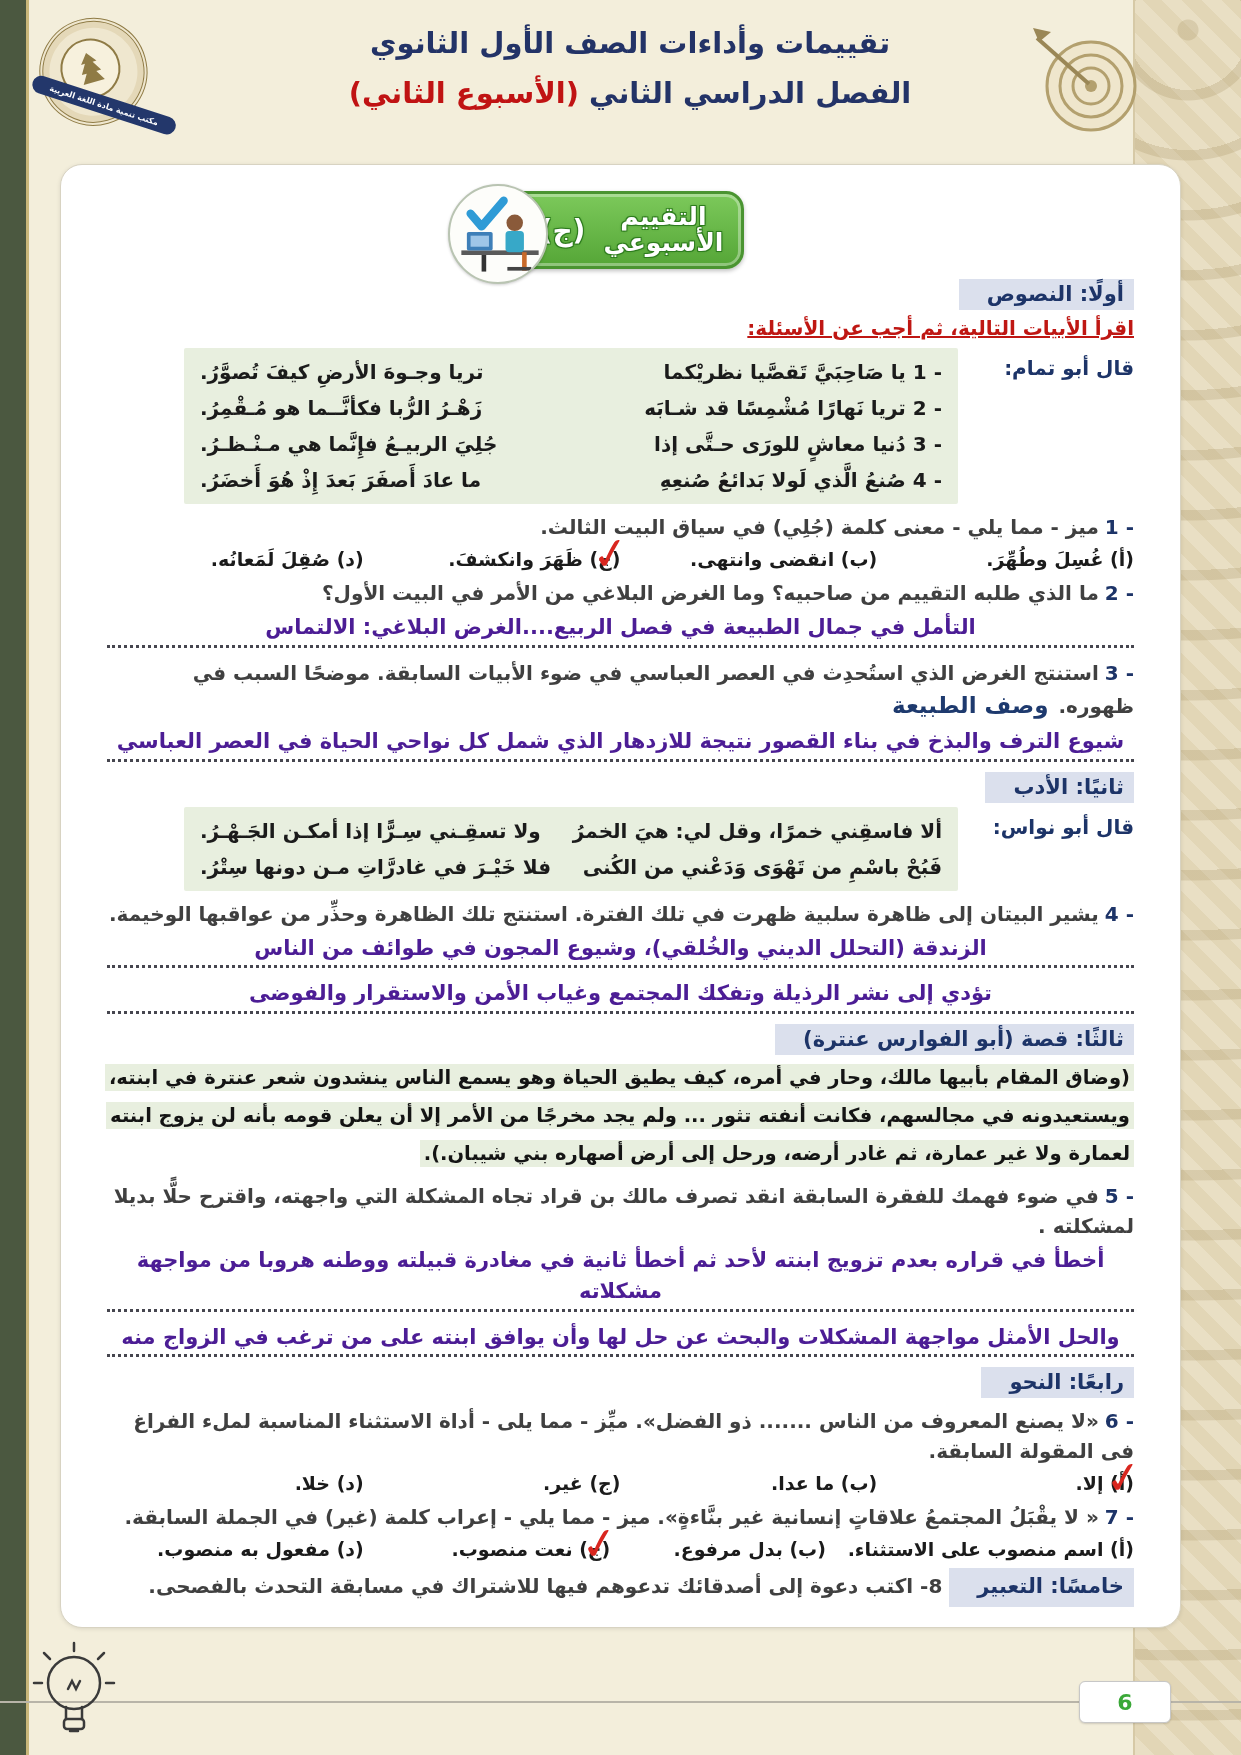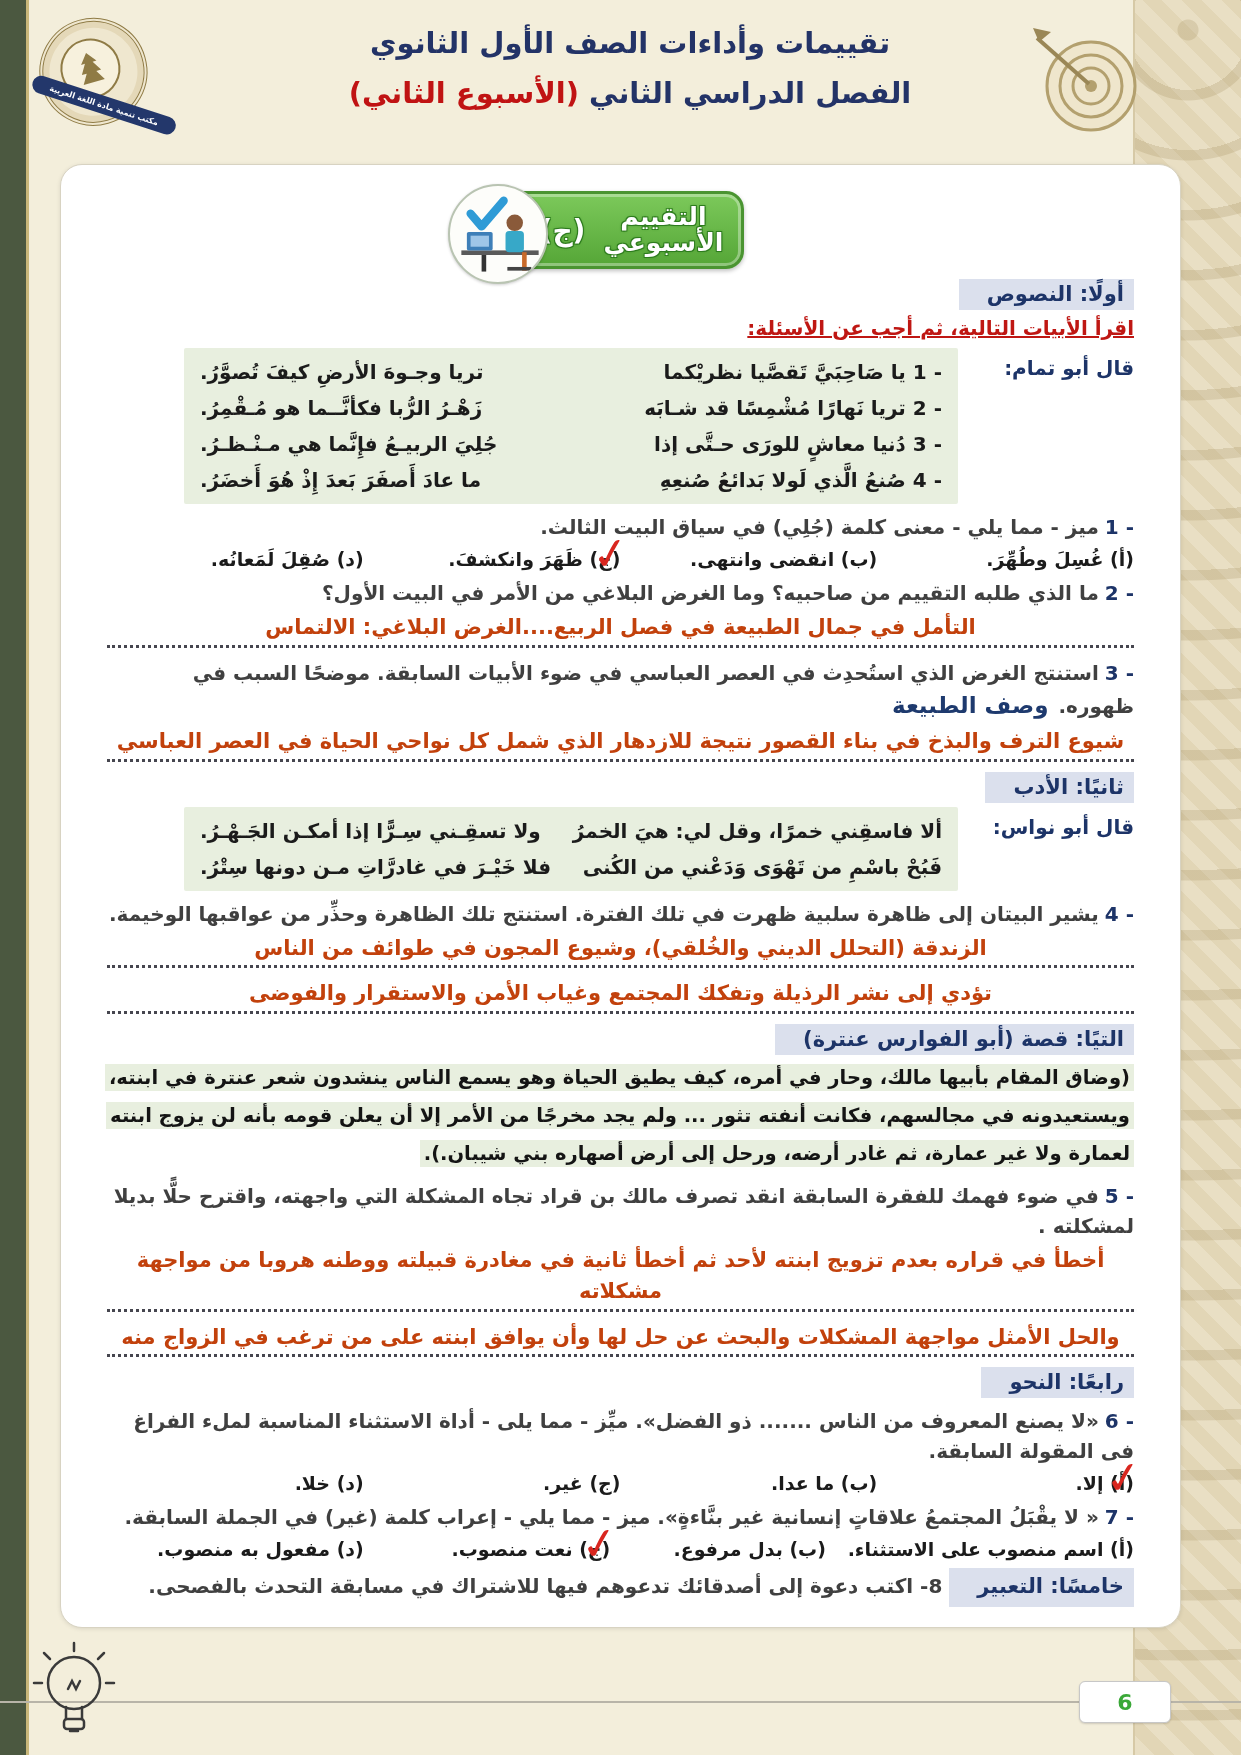--- a/index.html
+++ b/index.html
@@ -77,21 +77,21 @@
   .qnum{color:#1d3468;unicode-bidi:embed;display:inline-block;margin-left:6px;}
   .qtext{color:#404040;}
   .ans-inline{color:#1e3a6e;font-size:23px;margin-right:10px;}
 
   .opts{display:flex;direction:rtl;margin:6px 0 8px 0;font-size:19px;font-weight:bold;color:#1b1b1b;}
   .opt{position:relative;}
   .opts-4 .opt{flex:1 1 25%;}
   .check{position:absolute;right:-8px;top:-16px;color:#d9261f;font-size:44px;font-weight:bold;
     transform:rotate(-8deg);line-height:1;pointer-events:none;}
 
-  .ans{color:#c2410c;font-weight:bold;font-size:21px;text-align:center;
+  .ans{color:#4c1d95;font-weight:bold;font-size:21px;text-align:center;
     border-bottom:3px dotted #46464f;padding:0 6px 1px 6px;margin:4px 0 10px 0;line-height:1.5;}
 
   
   .story{font-size:19.5px;font-weight:bold;line-height:1.95;color:#141414;margin:4px 0 6px 0;}
   .story span{background:#e8efdf;padding:2px 4px;-webkit-box-decoration-break:clone;box-decoration-break:clone;}
 
   
   .bulb{position:absolute;left:26px;bottom:6px;width:96px;height:118px;z-index:2;}
   .page-num-box{position:absolute;right:70px;bottom:32px;width:90px;height:40px;z-index:2;
     background:#fff;border:1px solid #c7c7c7;border-radius:6px;box-shadow:0 1px 2px rgba(0,0,0,.15);
@@ -207,21 +207,21 @@
           <span class="vr">فَبُحْ باسْمِ من تَهْوَى وَدَعْني من الكُنى</span>
           <span class="vl">فلا خَيْـرَ في غادرَّاتِ مـن دونها سِتْرُ.</span>
         </div>
     </div>
   </div>
 
   <div class="q"><span class="qnum" dir="ltr">4 -</span><span class="qtext">يشير البيتان إلى ظاهرة سلبية ظهرت في تلك الفترة. استنتج تلك الظاهرة وحذِّر من عواقبها الوخيمة.</span></div>
   <div class="ans">الزندقة (التحلل الديني والخُلقي)، وشيوع المجون في طوائف من الناس</div>
   <div class="ans">تؤدي إلى نشر الرذيلة وتفكك المجتمع وغياب الأمن والاستقرار والفوضى</div>
 
-  <div class="sec"><span class="hl">التيًا: قصة (أبو الفوارس عنترة)</span></div>
+  <div class="sec"><span class="hl">ثالثًا: قصة (أبو الفوارس عنترة)</span></div>
   <div class="story"><span>(وضاق المقام بأبيها مالك، وحار في أمره، كيف يطيق الحياة وهو يسمع الناس ينشدون شعر عنترة في ابنته، ويستعيدونه في مجالسهم، فكانت أنفته تثور ... ولم يجد مخرجًا من الأمر إلا أن يعلن قومه بأنه لن يزوج ابنته لعمارة ولا غير عمارة، ثم غادر أرضه، ورحل إلى أرض أصهاره بني شيبان.).</span></div>
 
   <div class="q"><span class="qnum" dir="ltr">5 -</span><span class="qtext">في ضوء فهمك للفقرة السابقة انقد تصرف مالك بن قراد تجاه المشكلة التي واجهته، واقترح حلًّا بديلا لمشكلته .</span></div>
   <div class="ans">أخطأ في قراره بعدم تزويج ابنته لأحد ثم أخطأ ثانية في مغادرة قبيلته ووطنه هروبا من مواجهة مشكلاته</div>
   <div class="ans">والحل الأمثل مواجهة المشكلات والبحث عن حل لها وأن يوافق ابنته على من ترغب في الزواج منه</div>
 
   <div class="sec"><span class="hl">رابعًا: النحو</span></div>
 
   <div class="q"><span class="qnum" dir="ltr">6 -</span><span class="qtext">«لا يصنع المعروف من الناس ....... ذو الفضل». ميِّز - مما يلى - أداة الاستثناء المناسبة لملء الفراغ فى المقولة السابقة.</span></div>
   <div class="opts opts-4">

